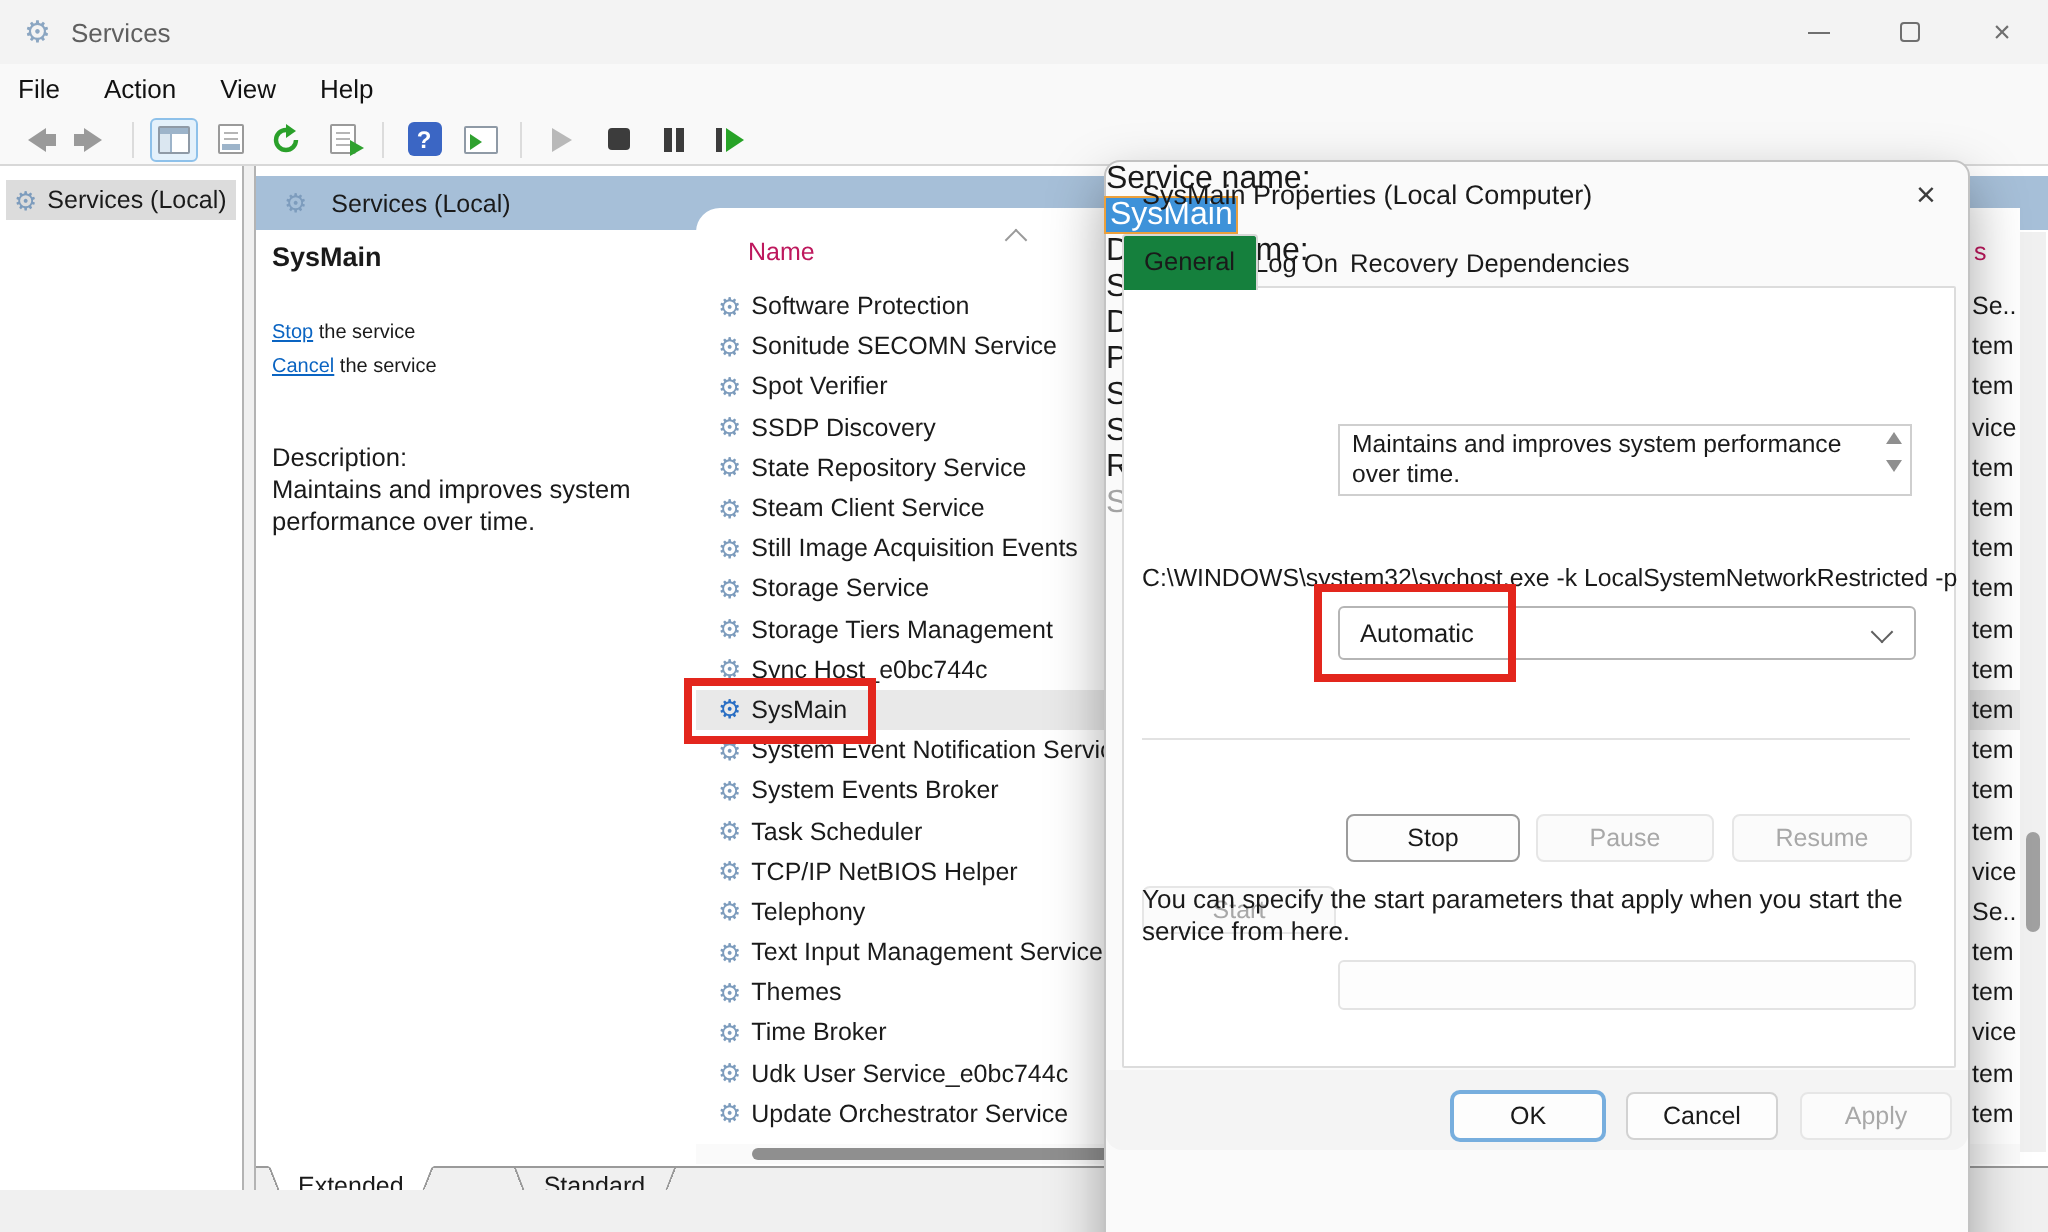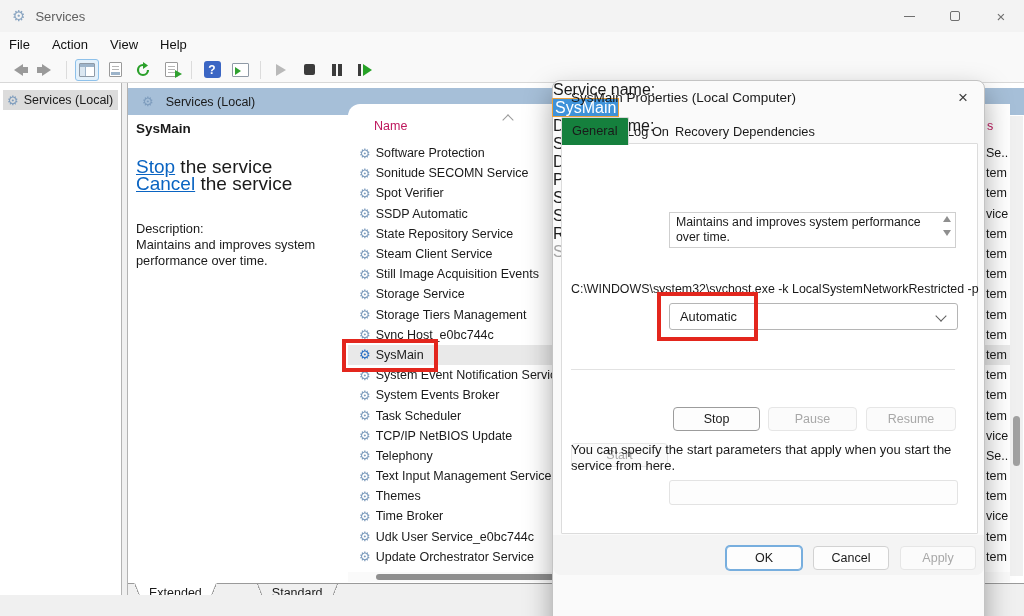--- a/index.html
+++ b/index.html
@@ -58,21 +58,21 @@
   .gear { color:#7d9cbd; font-size:13px; line-height:1; }
 
   
   .services-panel { left:127px; top:83px; width:897px; height:512px; background:#fff; border-left:1px solid #b3b3b3; overflow:hidden; }
   .panel-header { position:absolute; left:0; top:5px; width:897px; height:27px; background:#a6bfd8; display:flex; align-items:center; font-size:12.5px; }
   .panel-header .gear { margin-left:14px; }
   .panel-header span.ph-label { margin-left:12px; }
 
   .desc-pane { position:absolute; left:8px; top:38px; width:205px; }
   .svc-title { font-weight:bold; font-size:13.5px; }
-  .svc-links { margin-top:22px; font-size:19px; line-height:17px; }
+  .svc-links { margin-top:22px; font-size:10px; line-height:17px; }
   .link { color:#0a64c2; text-decoration:underline; }
   .svc-desc { margin-top:29px; font-size:12.8px; line-height:16px; }
 
   .list-container { position:absolute; left:220px; top:21px; width:662px; height:467px; background:#fff;
                     border-top-left-radius:12px; overflow:hidden; }
   .list-header { position:absolute; left:26px; top:15px; font-size:12.5px; color:#be185d; }
   .sort-chev { position:absolute; left:156px; top:12px; width:8px; height:8px; border-top:1.6px solid #9a9a9a; border-right:1.6px solid #9a9a9a; transform:rotate(-45deg); }
   .rows { position:absolute; left:0; top:39px; right:0; }
   .srow { height:20.2px; display:flex; align-items:center; position:relative; padding-left:11px; font-size:12.5px; }
   .srow.selected { background:#e9e9e9; }
@@ -241,21 +241,21 @@
           <span>Sonitude SECOMN Service</span>
           <span class="frag">tem</span>
         </div>
         <div class="srow">
           <span class="gear">⚙</span>
           <span>Spot Verifier</span>
           <span class="frag">tem</span>
         </div>
         <div class="srow">
           <span class="gear">⚙</span>
-          <span>SSDP Automatic</span>
+          <span>SSDP Discovery</span>
           <span class="frag">vice</span>
         </div>
         <div class="srow">
           <span class="gear">⚙</span>
           <span>State Repository Service</span>
           <span class="frag">tem</span>
         </div>
         <div class="srow">
           <span class="gear">⚙</span>
           <span>Steam Client Service</span>
@@ -296,21 +296,21 @@
           <span>System Events Broker</span>
           <span class="frag">tem</span>
         </div>
         <div class="srow">
           <span class="gear">⚙</span>
           <span>Task Scheduler</span>
           <span class="frag">tem</span>
         </div>
         <div class="srow">
           <span class="gear">⚙</span>
-          <span>TCP/IP NetBIOS Update</span>
+          <span>TCP/IP NetBIOS Helper</span>
           <span class="frag">vice</span>
         </div>
         <div class="srow">
           <span class="gear">⚙</span>
           <span>Telephony</span>
           <span class="frag">Se...</span>
         </div>
         <div class="srow">
           <span class="gear">⚙</span>
           <span>Text Input Management Service</span>

